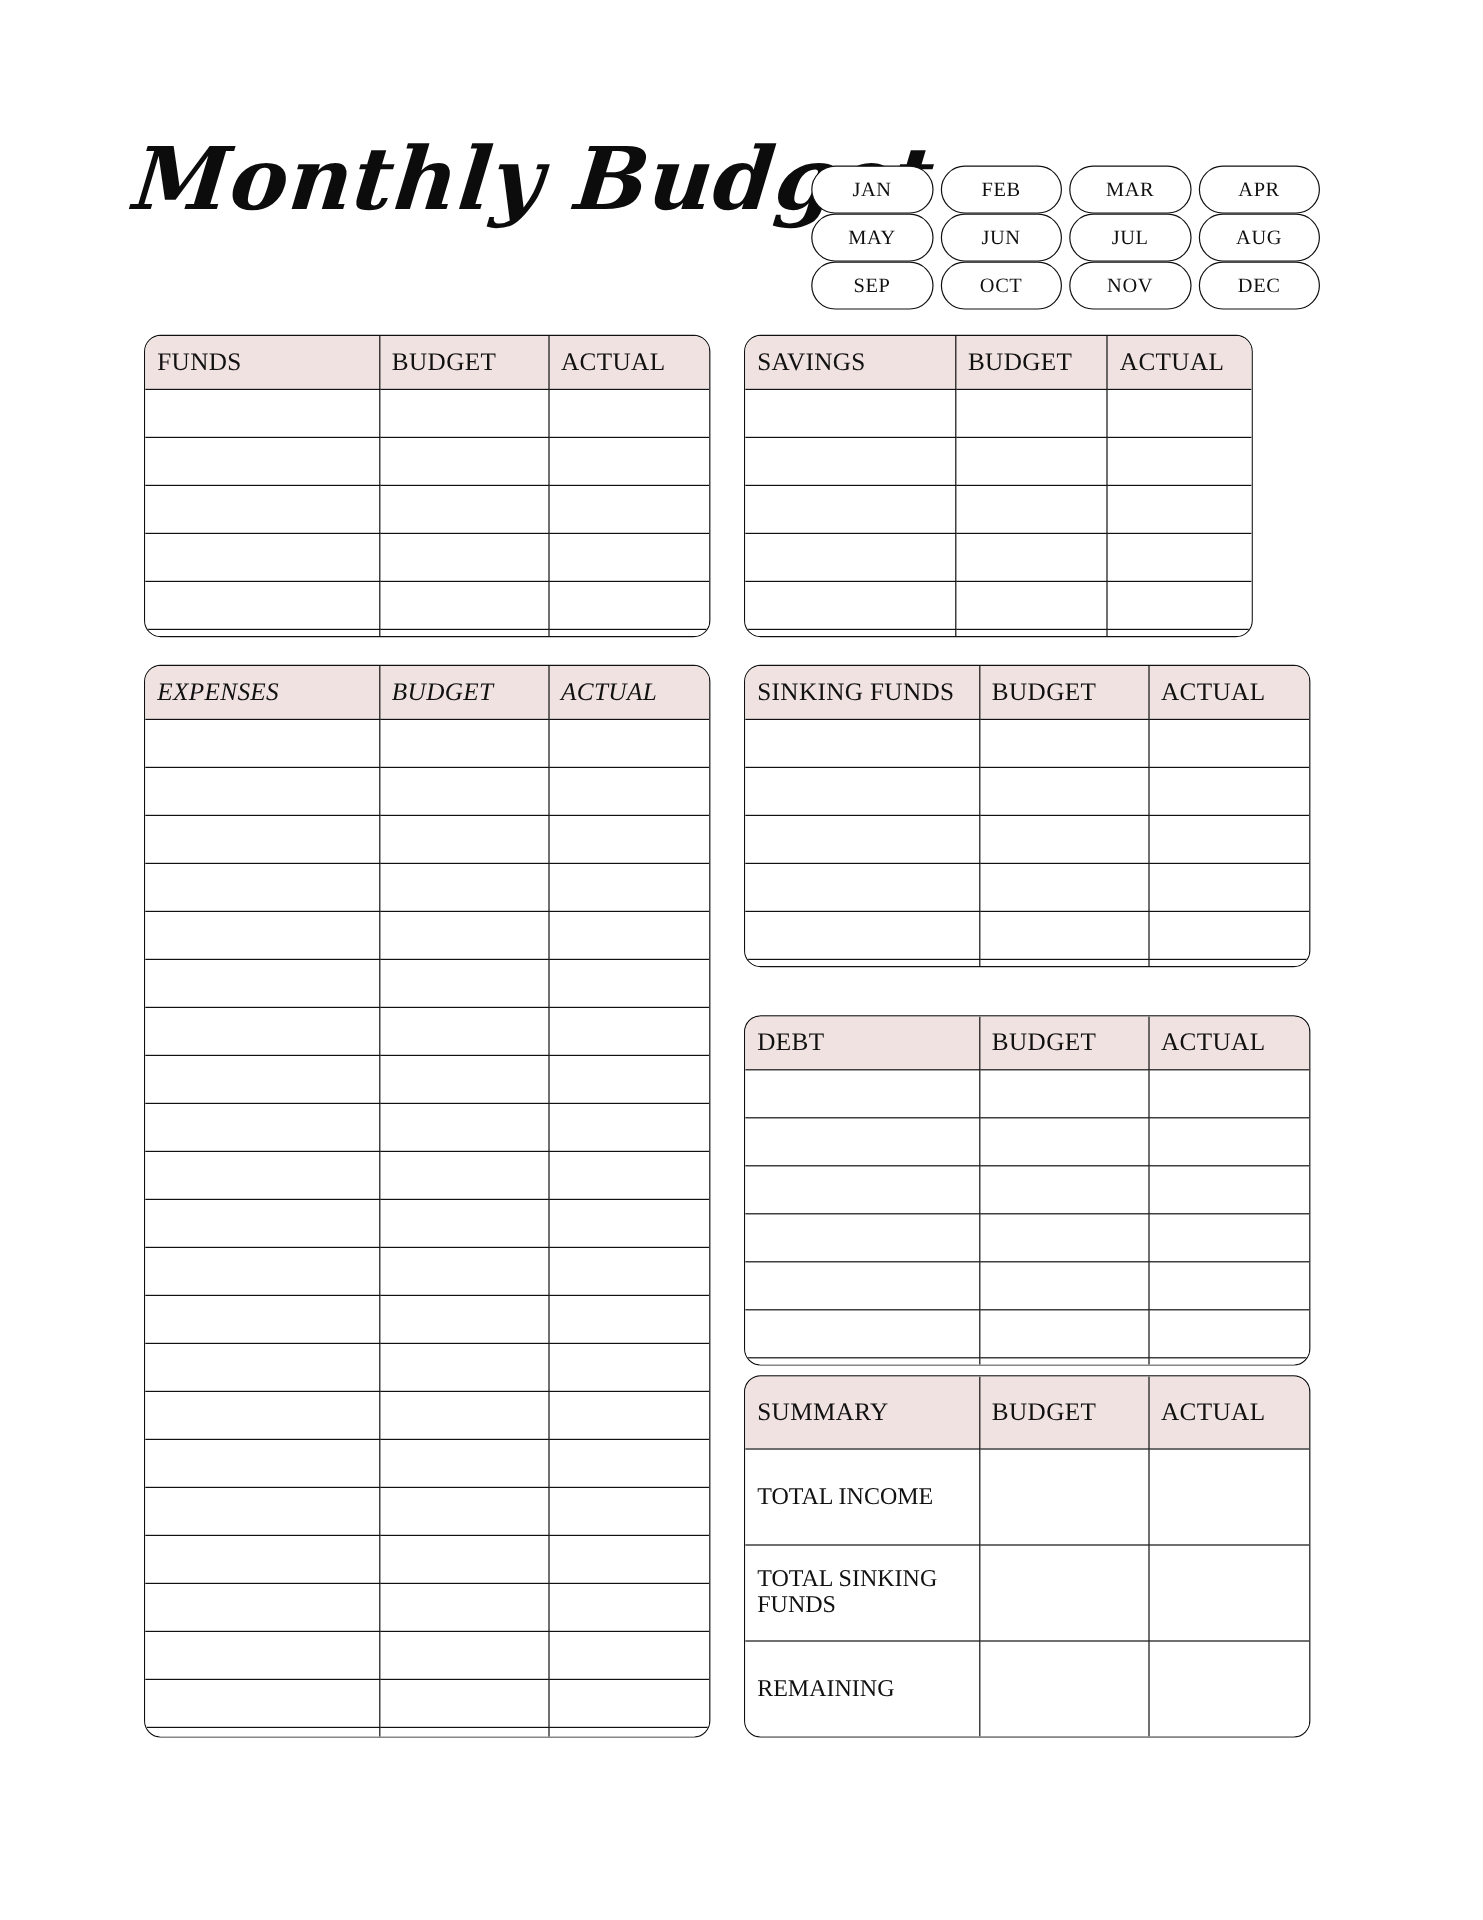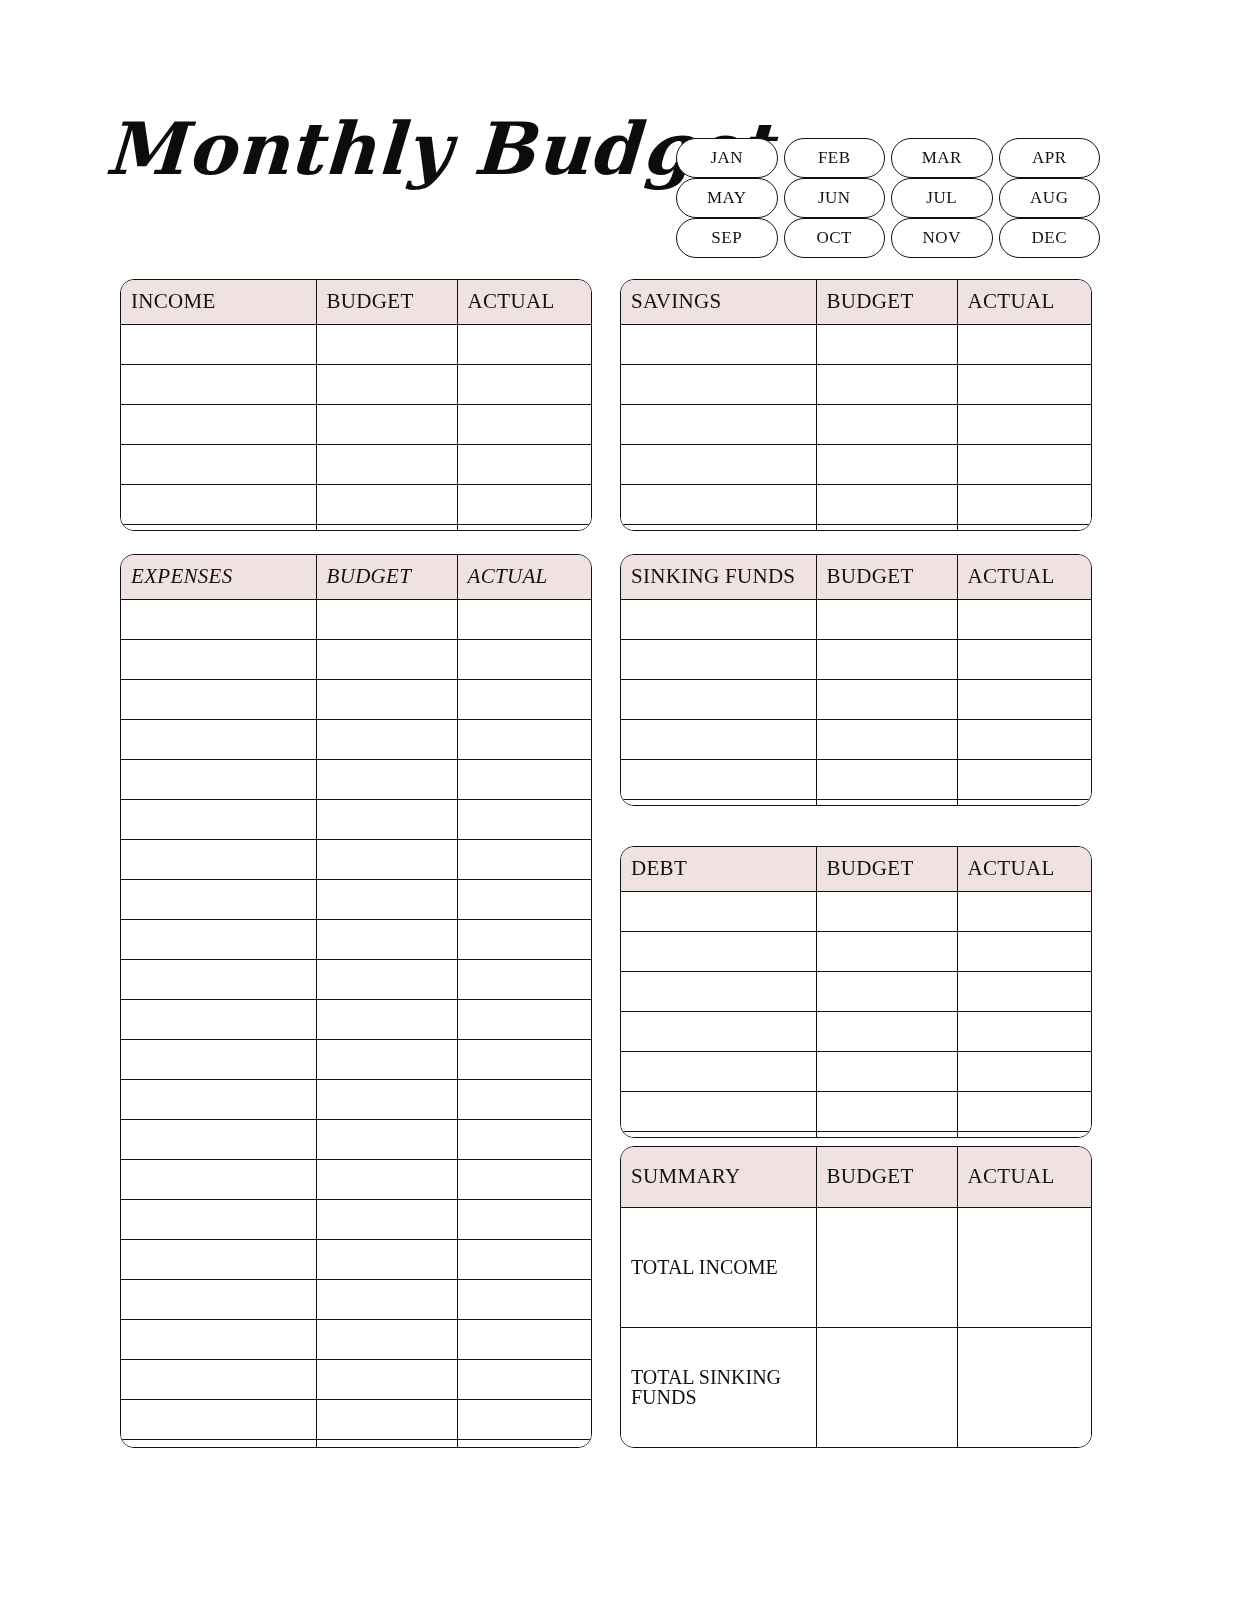--- a/index.html
+++ b/index.html
@@ -111,21 +111,21 @@
   .col-label { width: 41.5%; }
   .col-budget { width: 30%; }
   .col-actual { width: 28.5%; }
 
   .total-row td { font-size: 20px; }
   .wrap-label { line-height: 1.03; font-size: 19px; }
 
   
   #income-block   { left: 120px; top: 279px;  width: 472px; height: 252px; }
   #expenses-block { left: 120px; top: 554px;  width: 472px; height: 894px; font-style: italic; }
-  #savings-block  { left: 620px; top: 279px;  width: 472px; height: 252px; }
+  #savings-block  { left: 620px; top: 279px;  width: 424px; height: 252px; }
   #sinking-block  { left: 620px; top: 554px;  width: 472px; height: 252px; }
   #debt-block     { left: 620px; top: 846px;  width: 472px; height: 292px; }
   #summary-block  { left: 620px; top: 1146px; width: 472px; height: 302px; }
 
   #summary-block tr { height: 60px; }
 </style>
 </head>
 <body>
 
 <div class="page">
@@ -150,21 +150,21 @@
 
   <div class="block" id="income-block">
     <table>
       <colgroup>
           <col class="col-label">
           <col class="col-budget">
           <col class="col-actual">
         </colgroup>
       <thead>
         <tr>
-          <th>INCOME</th>
+          <th>FUNDS</th>
           <th>BUDGET</th>
           <th>ACTUAL</th>
         </tr>
       </thead>
       <tbody>
         <tr>
             <td></td>
             <td></td>
             <td></td>
           </tr>
@@ -496,17 +496,22 @@
         <tr>
           <td>TOTAL INCOME</td>
           <td></td>
           <td></td>
         </tr>
         <tr>
           <td class="wrap-label">TOTAL SINKING FUNDS</td>
           <td></td>
           <td></td>
         </tr>
+        <tr>
+          <td>REMAINING</td>
+          <td></td>
+          <td></td>
+        </tr>
       </tbody>
     </table>
   </div>
 
 </div>
 
 </body></html>

